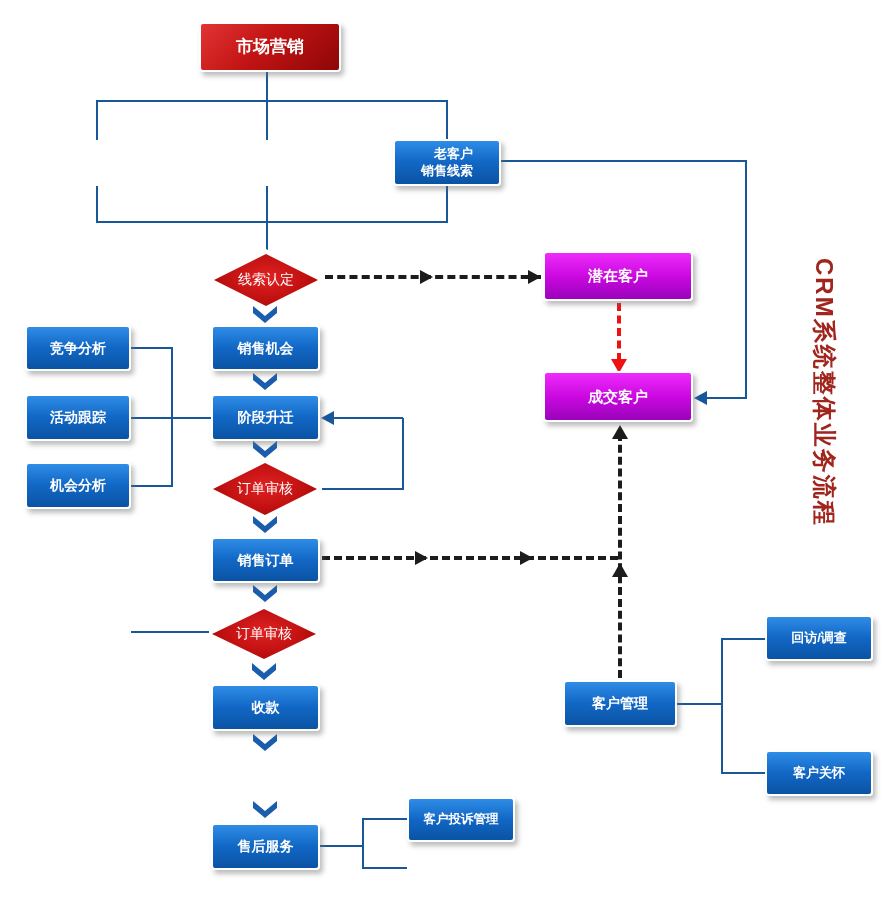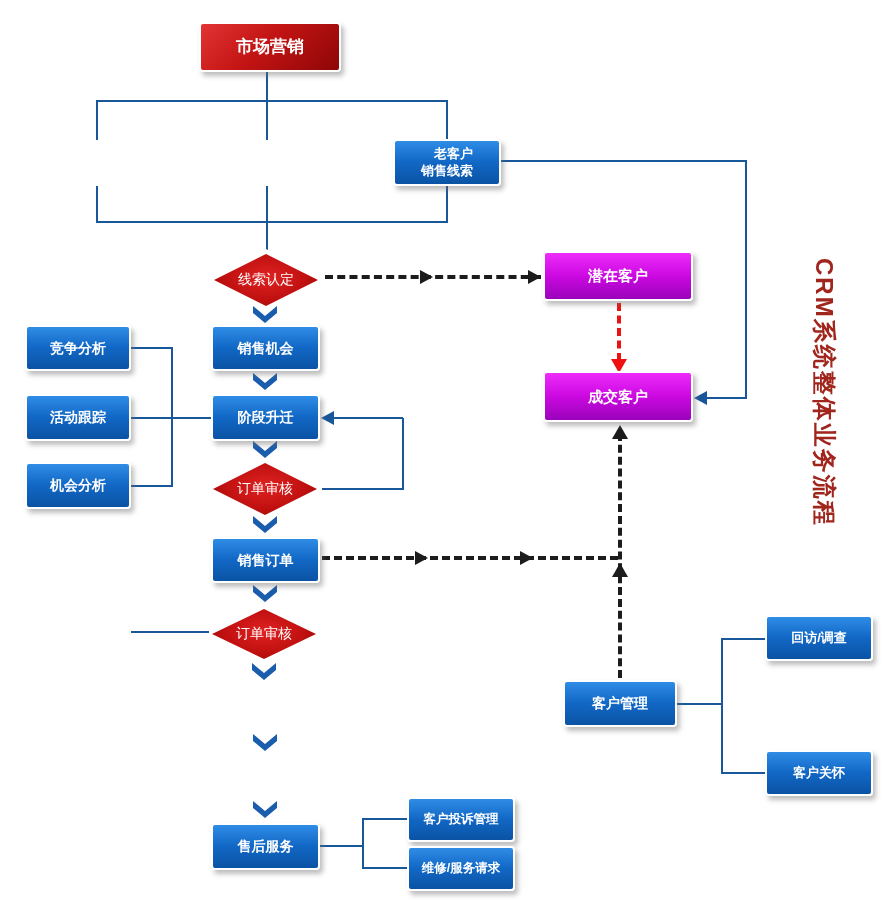--- a/index.html
+++ b/index.html
@@ -146,23 +146,23 @@
   <div class="diamond" style="left:208px;top:458px;width:114px;height:62px">
     <div class="inner">订单审核</div>
   </div>
 
   <div class="node blue" style="left:211px;top:537px;width:109px;height:46px">销售订单</div>
 
   <div class="diamond" style="left:207px;top:604px;width:114px;height:60px">
     <div class="inner">订单审核</div>
   </div>
 
+  <div class="node blue" style="left:211px;top:684px;width:109px;height:47px">收款</div>
   <div class="node blue" style="left:211px;top:823px;width:109px;height:47px">售后服务</div>
   <div class="node blue" style="left:407px;top:797px;width:108px;height:45px;font-size:12.5px">客户投诉管理</div>
-  <div class="node blue" style="left:407px;top:846px;width:108px;height:45px;font-size:12.5px">维修/服务请求</div>
 
   <div class="node magenta" style="left:543px;top:251px;width:150px;height:50px;font-size:15px">潜在客户</div>
   <div class="node magenta" style="left:543px;top:371px;width:150px;height:51px;font-size:15px">成交客户</div>
 
   <div class="node blue" style="left:563px;top:680px;width:114px;height:47px">客户管理</div>
   <div class="node blue" style="left:765px;top:615px;width:108px;height:46px;font-size:13px">回访/调查</div>
   <div class="node blue" style="left:765px;top:750px;width:108px;height:46px;font-size:13px">客户关怀</div>
 
   <div class="side-title">CRM系统整体业务流程</div>
 

